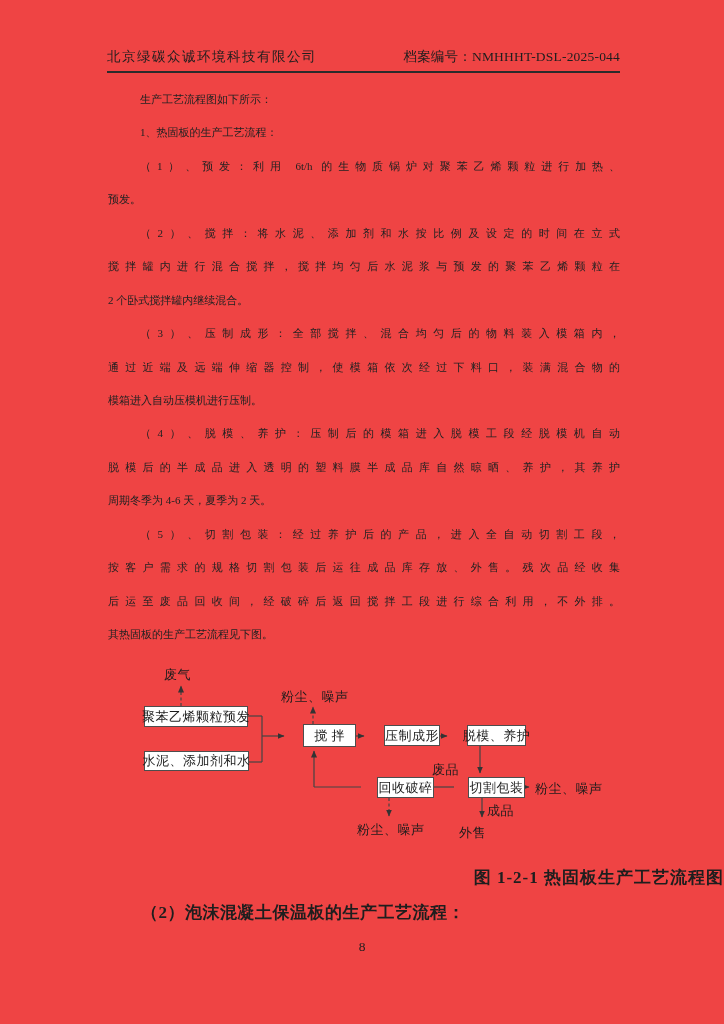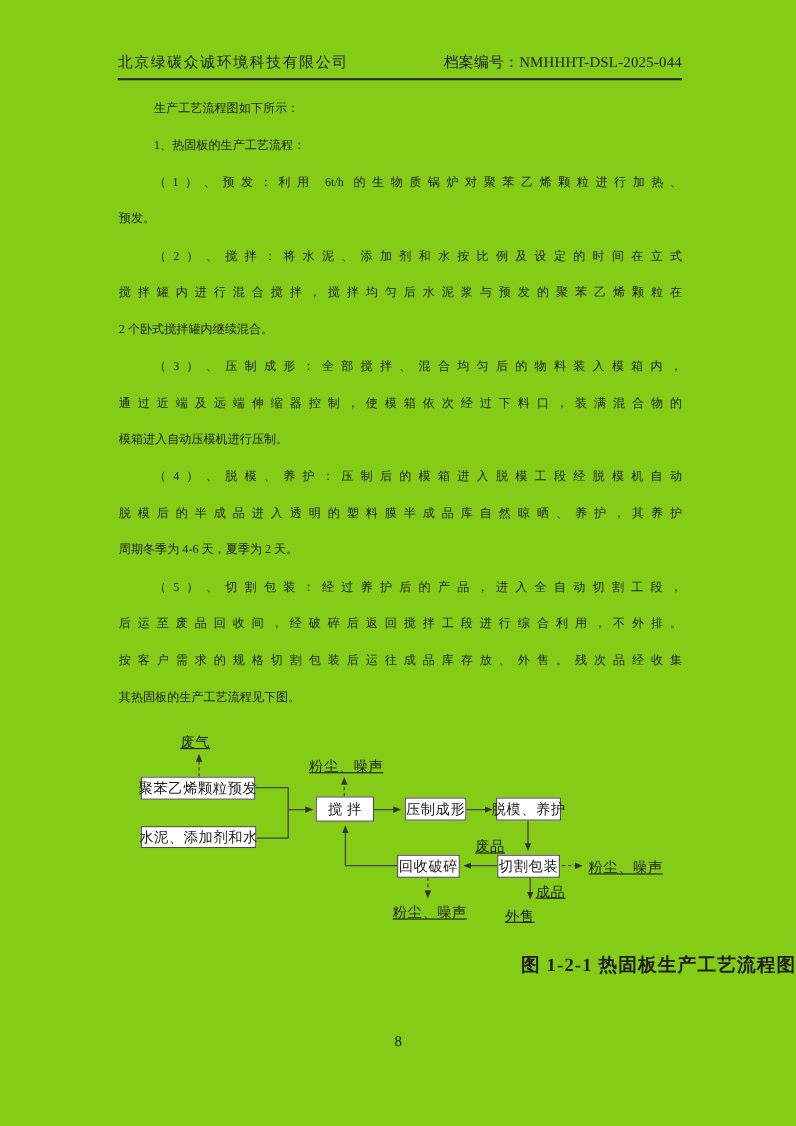--- a/index.html
+++ b/index.html
@@ -1,17 +1,17 @@
 <!DOCTYPE html>
 <html><head>
 <meta charset="utf-8">
 <style>
   html,body { margin:0; padding:0; background:#ffffff; }
   .page {
-    position:relative; width:724px; height:1024px; background:#84cc16;
+    position:relative; width:724px; height:1024px; background:#ef4444;
     font-family:"Liberation Serif","DejaVu Serif",serif; color:#1e1e1e;
     overflow:hidden;
   }
   
   .header {
     position:absolute; left:107px; top:48px; width:513px;
     display:flex; justify-content:space-between; align-items:flex-end;
     border-bottom:2px solid #2b2b2b; padding-bottom:5px;
     font-size:13.5px;
   }
@@ -27,23 +27,23 @@
   .line.indent { text-indent:32px; }
   
   .diagram {
     position:absolute; left:100px; top:655px; width:540px; height:200px;
     font-size:13px; color:#1c1c1c;
   }
   .diagram svg { position:absolute; left:0; top:0; }
   .node {
     position:absolute; box-sizing:border-box; border:1px solid #4d4d4d;
     background:#ffffff; display:flex; align-items:center; justify-content:center;
-    white-space:nowrap; z-index:2; letter-spacing:0.5px;
+    white-space:nowrap; z-index:2; letter-spacing:0.5px;margin-left:16px;
   }
-  .dlabel { position:absolute; white-space:nowrap; z-index:2; letter-spacing:0.5px;text-decoration:underline; }
+  .dlabel { position:absolute; white-space:nowrap; z-index:2; letter-spacing:0.5px; }
   .cline { stroke:#444; stroke-width:1.2; }
   .dash  { stroke-dasharray:3,2.5; }
   
   .caption {
     position:absolute; left:0; top:866px; width:724px; text-align:right;
     font-size:17px; font-weight:bold; letter-spacing:1px;
   }
   .section2 {
     position:absolute; left:141px; top:901px;
     font-size:17px; font-weight:bold; letter-spacing:0.5px;
@@ -71,22 +71,22 @@
     <div class="line indent fill">（2）、搅拌：将水泥、添加剂和水按比例及设定的时间在立式</div>
     <div class="line fill">搅拌罐内进行混合搅拌，搅拌均匀后水泥浆与预发的聚苯乙烯颗粒在</div>
     <div class="line">2 个卧式搅拌罐内继续混合。</div>
     <div class="line indent fill">（3）、压制成形：全部搅拌、混合均匀后的物料装入模箱内，</div>
     <div class="line fill">通过近端及远端伸缩器控制，使模箱依次经过下料口，装满混合物的</div>
     <div class="line">模箱进入自动压模机进行压制。</div>
     <div class="line indent fill">（4）、脱模、养护：压制后的模箱进入脱模工段经脱模机自动</div>
     <div class="line fill">脱模后的半成品进入透明的塑料膜半成品库自然晾晒、养护，其养护</div>
     <div class="line">周期冬季为 4-6 天，夏季为 2 天。</div>
     <div class="line indent fill">（5）、切割包装：经过养护后的产品，进入全自动切割工段，</div>
+    <div class="line fill">按客户需求的规格切割包装后运往成品库存放、外售。残次品经收集</div>
     <div class="line fill">后运至废品回收间，经破碎后返回搅拌工段进行综合利用，不外排。</div>
-    <div class="line fill">按客户需求的规格切割包装后运往成品库存放、外售。残次品经收集</div>
     <div class="line">其热固板的生产工艺流程见下图。</div>
   </div>
 
   <div class="diagram">
     <svg width="540" height="200" viewBox="0 0 540 200">
       <defs>
         <marker id="ah" markerWidth="8" markerHeight="8" refX="6.5" refY="3" orient="auto" markerUnits="userSpaceOnUse">
           <path d="M0,0 L7,3 L0,6 Z" fill="#333"></path>
         </marker>
       </defs>
@@ -128,15 +128,16 @@
     <div class="dlabel" style="left:64px;  top:11px;">废气</div>
     <div class="dlabel" style="left:181px; top:33px;">粉尘、噪声</div>
     <div class="dlabel" style="left:332px; top:106px;">废品</div>
     <div class="dlabel" style="left:435px; top:125px;">粉尘、噪声</div>
     <div class="dlabel" style="left:387px; top:147px;">成品</div>
     <div class="dlabel" style="left:359px; top:169px;">外售</div>
     <div class="dlabel" style="left:257px; top:166px;">粉尘、噪声</div>
   </div>
 
   <div class="caption">图 1-2-1 热固板生产工艺流程图</div>
+  <div class="section2">（2）泡沫混凝土保温板的生产工艺流程：</div>
   <div class="pagenum">8</div>
 
 </div>
 
 </body></html>

